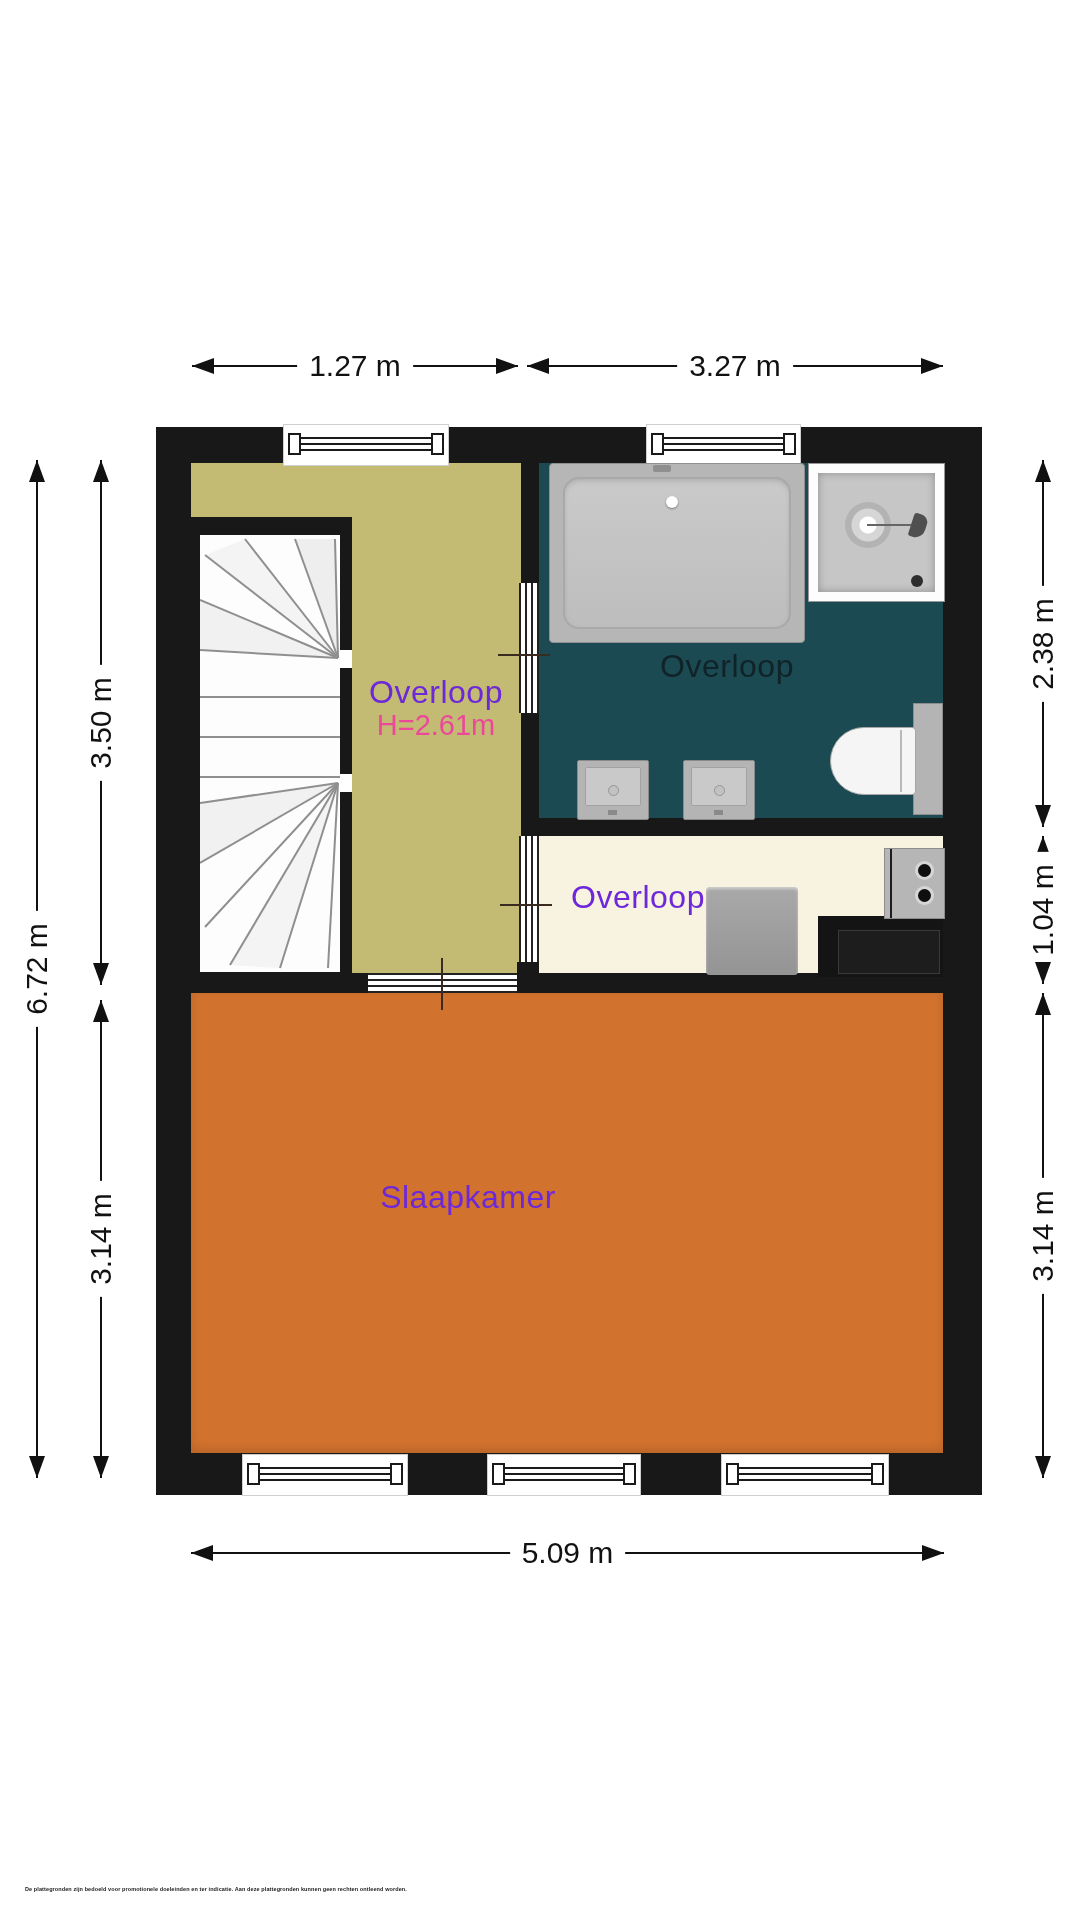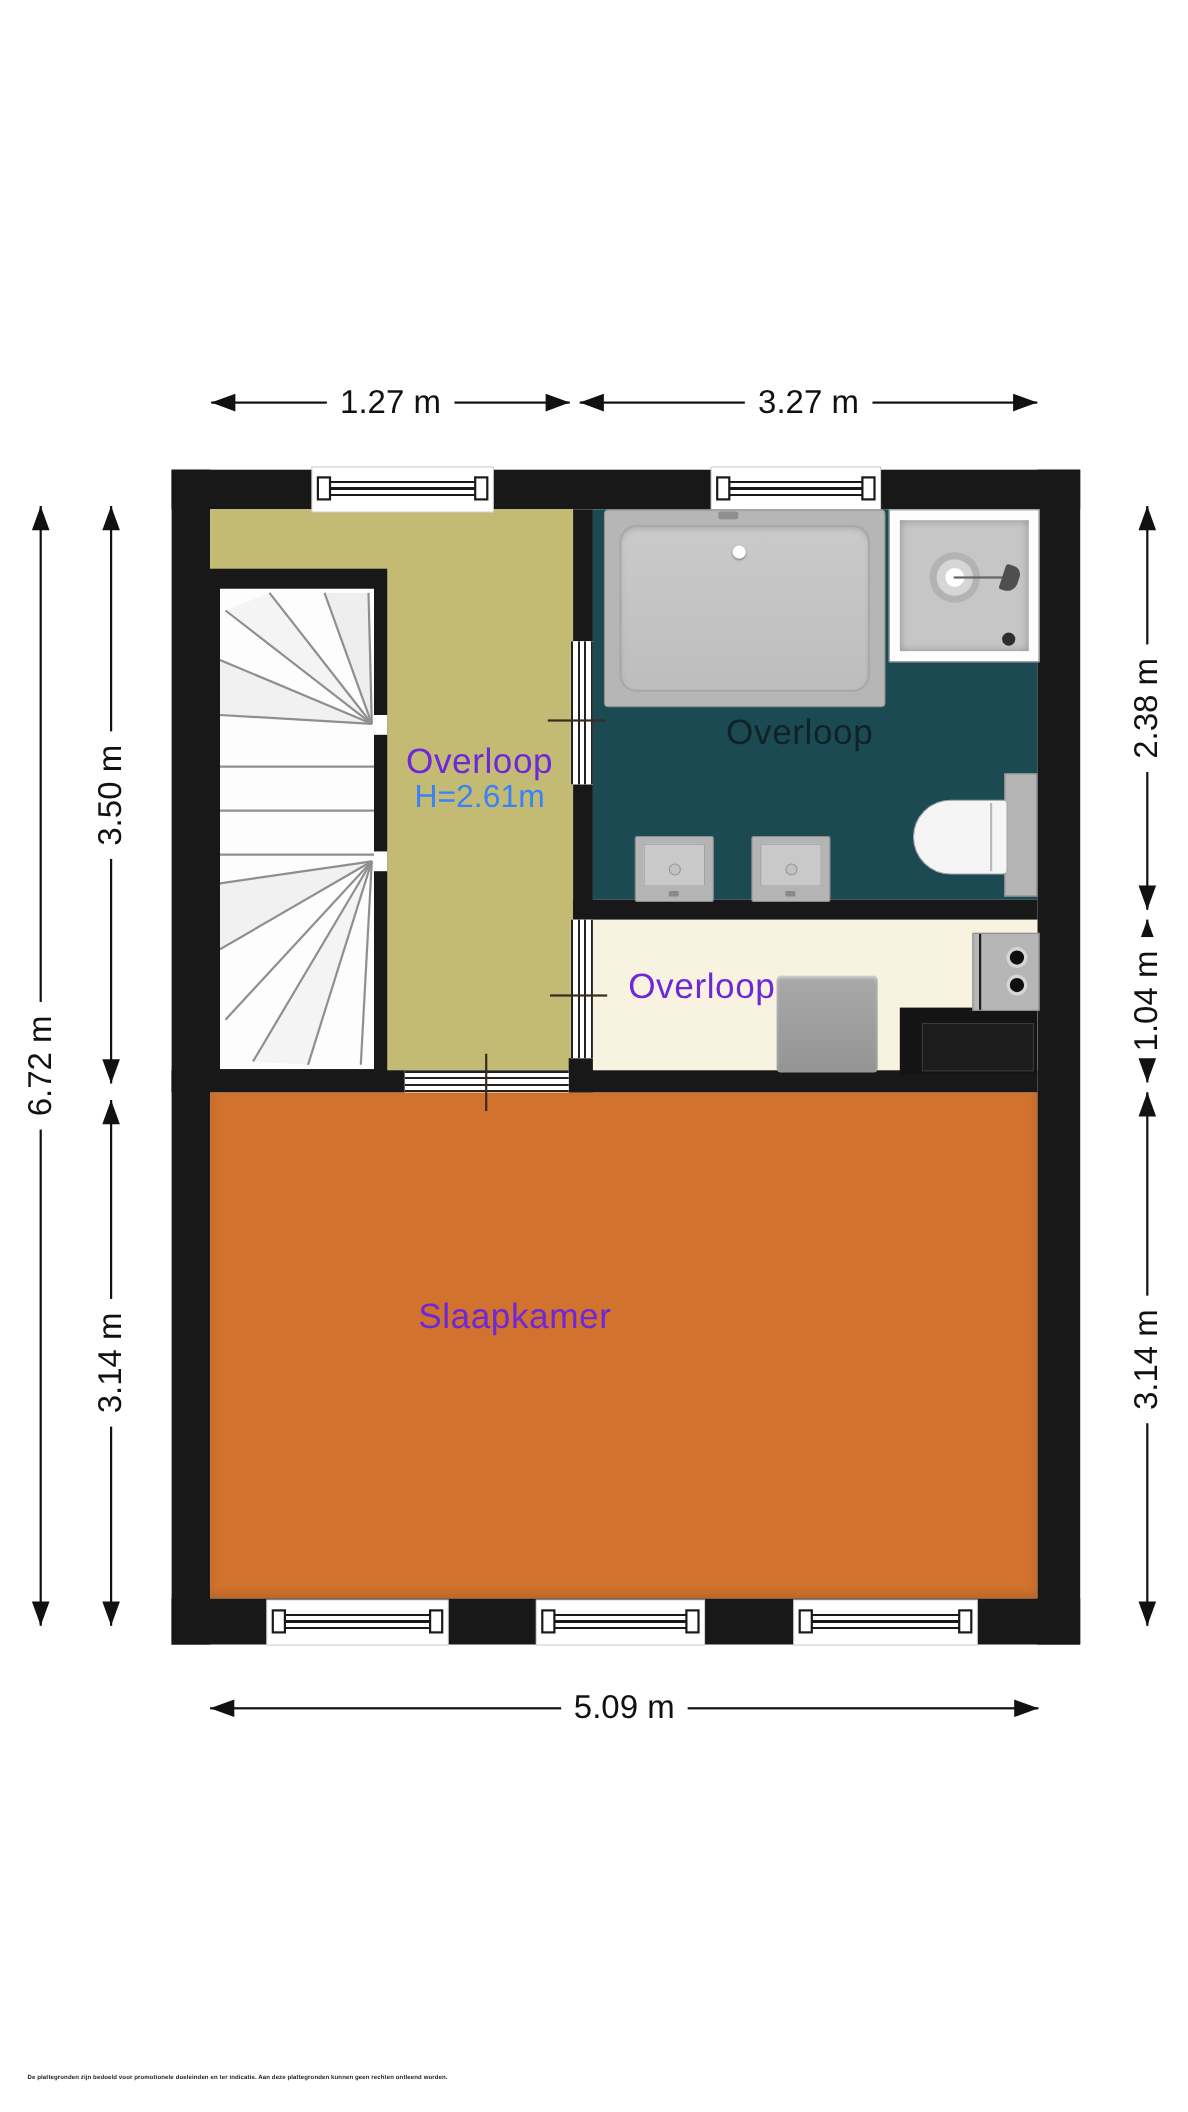--- a/index.html
+++ b/index.html
@@ -60,21 +60,21 @@
   .boiler{position:absolute;background:linear-gradient(180deg,#a9a9a9,#949494);border-radius:4px;box-shadow:inset 0 2px 3px rgba(255,255,255,.45);}
   .cv{position:absolute;background:#b6b6b6;border:1px solid #8d8d8d;}
   .cv-line{position:absolute;left:5px;top:0;bottom:0;width:2px;background:#1d1d1d;}
   .cv-dot{position:absolute;left:30px;width:13px;height:13px;border-radius:50%;background:#0f0f0f;border:3px solid #d6d6d6;}
   .duct{position:absolute;background:#141414;}
   .duct-in{position:absolute;left:20px;top:14px;right:3px;bottom:3px;background:#1d1d1d;border:1px solid #3a3a3a;}
 
   
   .room-label{position:absolute;transform:translate(-50%,-50%);font-size:32px;color:#6d28d9;white-space:nowrap;letter-spacing:.5px;}
   .room-label.on-dark{color:#0f2328;}
-  .room-note{position:absolute;transform:translate(-50%,-50%);font-size:29px;color:#3b82f6;white-space:nowrap;}
+  .room-note{position:absolute;transform:translate(-50%,-50%);font-size:29px;color:#ec4899;white-space:nowrap;}
 
   
   .dim{position:absolute;}
   .dim .dl{position:absolute;background:#ffffff;padding:0 12px;font-size:30px;color:#111;white-space:nowrap;}
   .dim.h{border-top:2px solid #111;height:0;}
   .dim.h::before{content:"";position:absolute;left:0;top:-9px;width:0;height:0;
       border-top:8px solid transparent;border-bottom:8px solid transparent;border-right:22px solid #111;}
   .dim.h::after{content:"";position:absolute;right:0;top:-9px;width:0;height:0;
       border-top:8px solid transparent;border-bottom:8px solid transparent;border-left:22px solid #111;}
   .dim.h .dl{left:50%;top:-1px;transform:translate(-50%,-50%);}

